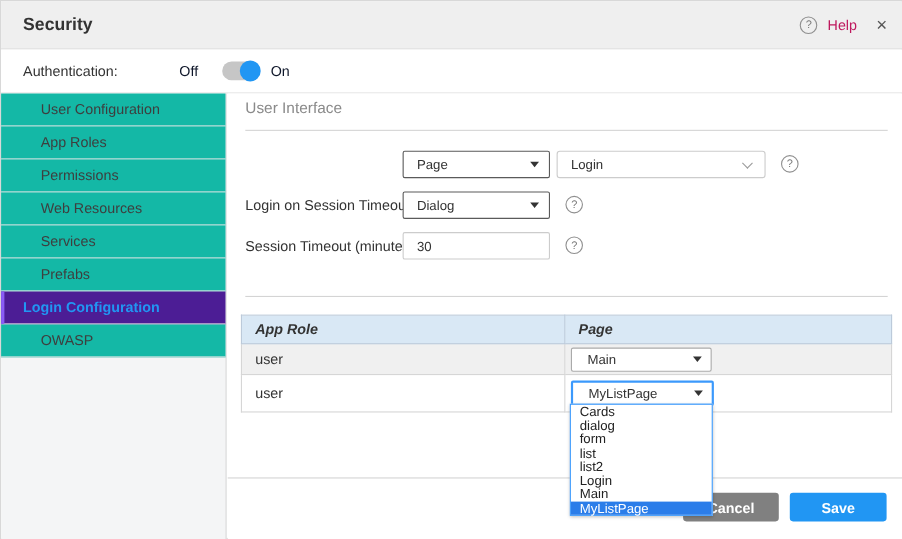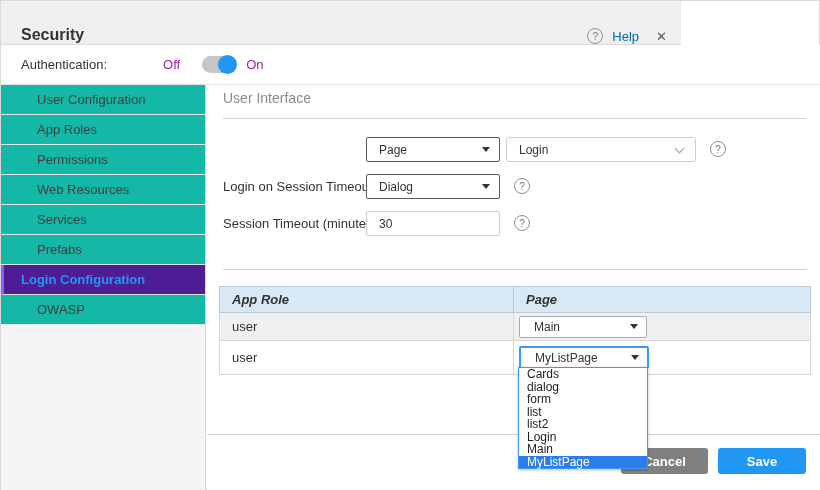--- a/index.html
+++ b/index.html
@@ -1,30 +1,30 @@
 <!DOCTYPE html>
 <html><head>
 <meta charset="utf-8">
 <style>
   * { margin:0; padding:0; box-sizing:border-box; }
   html,body { width:820px; height:490px; font-family:"Liberation Sans", sans-serif; background:#fff; overflow:hidden; }
   .window { position:relative; width:820px; height:490px; background:#fff; border:1px solid #d8d8d8; }
 
   
-  .titlebar { position:absolute; left:0; top:0; width:680px; height:44px; background:#efefef; border-bottom:1px solid #dcdcdc; display:flex; align-items:flex-end; }
+  .titlebar { position:absolute; left:0; top:0; width:820px; height:44px; background:#efefef; border-bottom:1px solid #dcdcdc; display:flex; align-items:center; }
   .titlebar .title { margin-left:20px; font-size:16px; font-weight:bold; color:#333; }
   .titlebar .right { position:absolute; right:14px; display:flex; align-items:center; gap:9px; }
   .qcircle { display:inline-flex; width:16px; height:16px; border:1px solid #8f8f8f; border-radius:50%; color:#777; font-size:10px; align-items:center; justify-content:center; }
-  .help-label { font-size:13px; color:#0369a1; }
+  .help-label { font-size:13px; color:#be185d; }
   .close-x { font-size:13px; color:#555; margin-left:8px; cursor:pointer; }
 
   
   .authbar { position:absolute; left:0; top:44px; width:820px; height:40px; background:#fff; border-bottom:1px solid #e2e2e2; display:flex; align-items:center; }
   .authbar .lbl { margin-left:20px; font-size:13px; color:#333; }
-  .authbar .offon { font-size:13px; color:#a21caf; }
+  .authbar .offon { font-size:13px; color:#0f172a; }
   .toggle { position:relative; width:34px; height:17px; background:#c6c6c6; border-radius:9px; margin:0 10px 0 22px; cursor:pointer; }
   .toggle .knob { position:absolute; right:-1px; top:-1px; width:19px; height:19px; border-radius:50%; background:#2196f3; }
   .authbar .off { margin-left:56px; }
 
   
   .sidebar { position:absolute; left:0; top:84px; width:205px; height:406px; background:#f4f5f6; border-right:1px solid #d9d9d9; }
   .side-item { height:30px; line-height:29px; padding-left:36px; font-size:13px; color:#3e3e3e; border-bottom:1px solid #e6e6e6; background:#14b8a6; cursor:pointer; }
   .side-item.selected { background:#4c1d95; color:#2196f3; font-weight:bold; border-left:3px solid #8b5cf6; padding-left:17px; }
 
   

